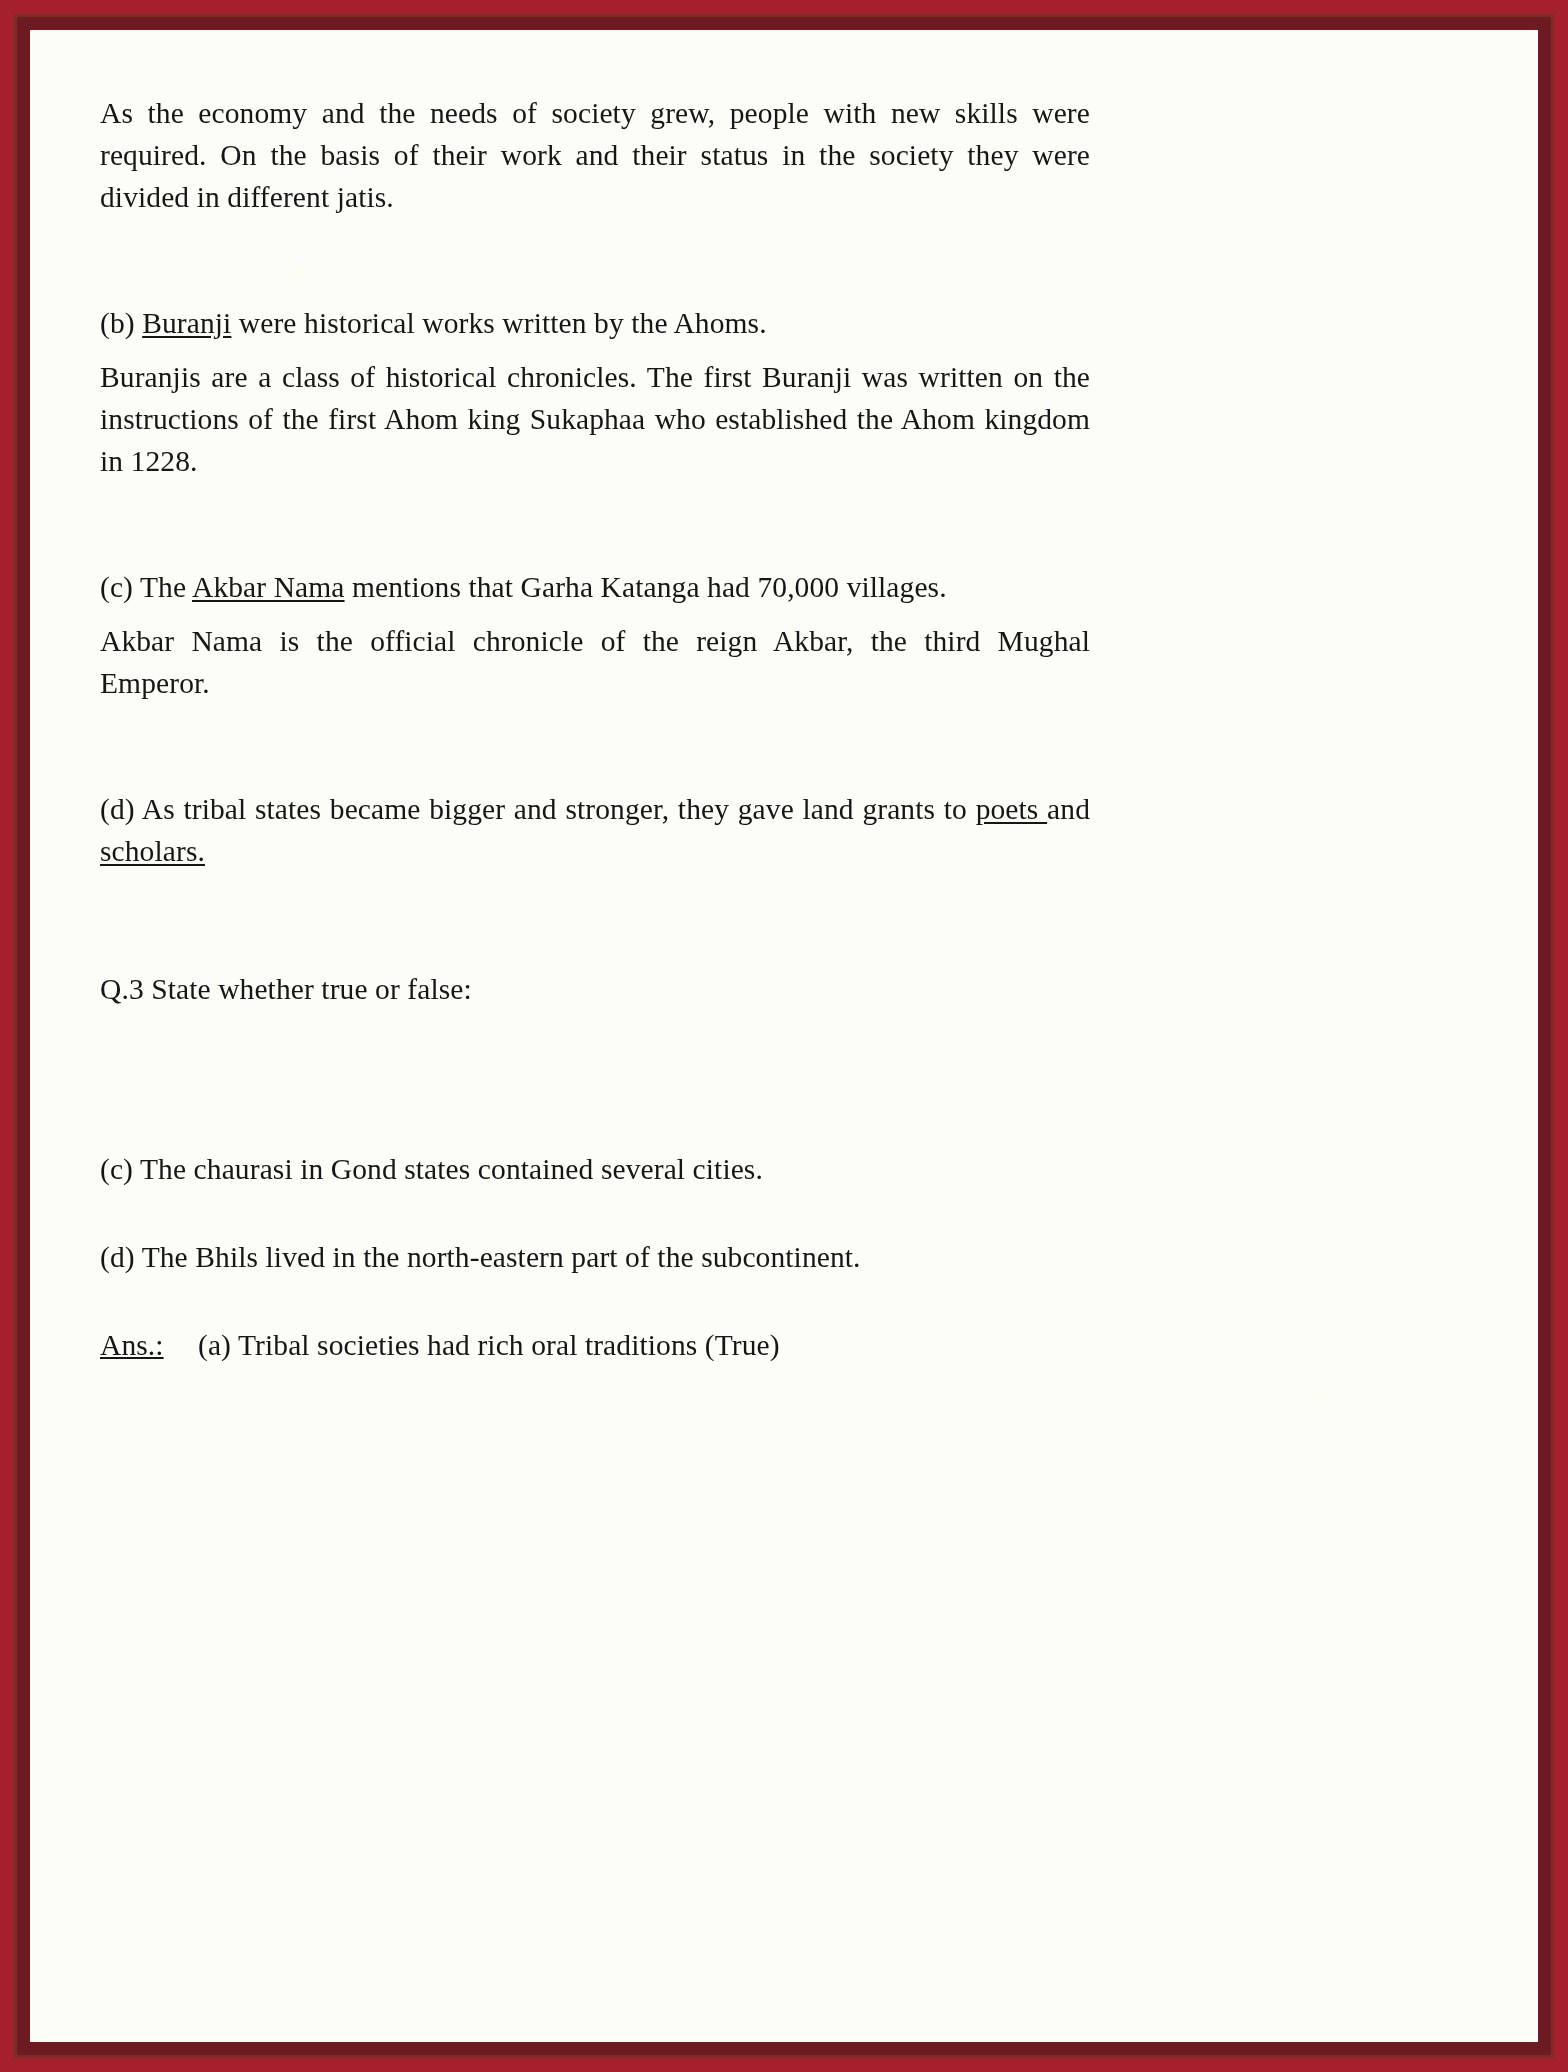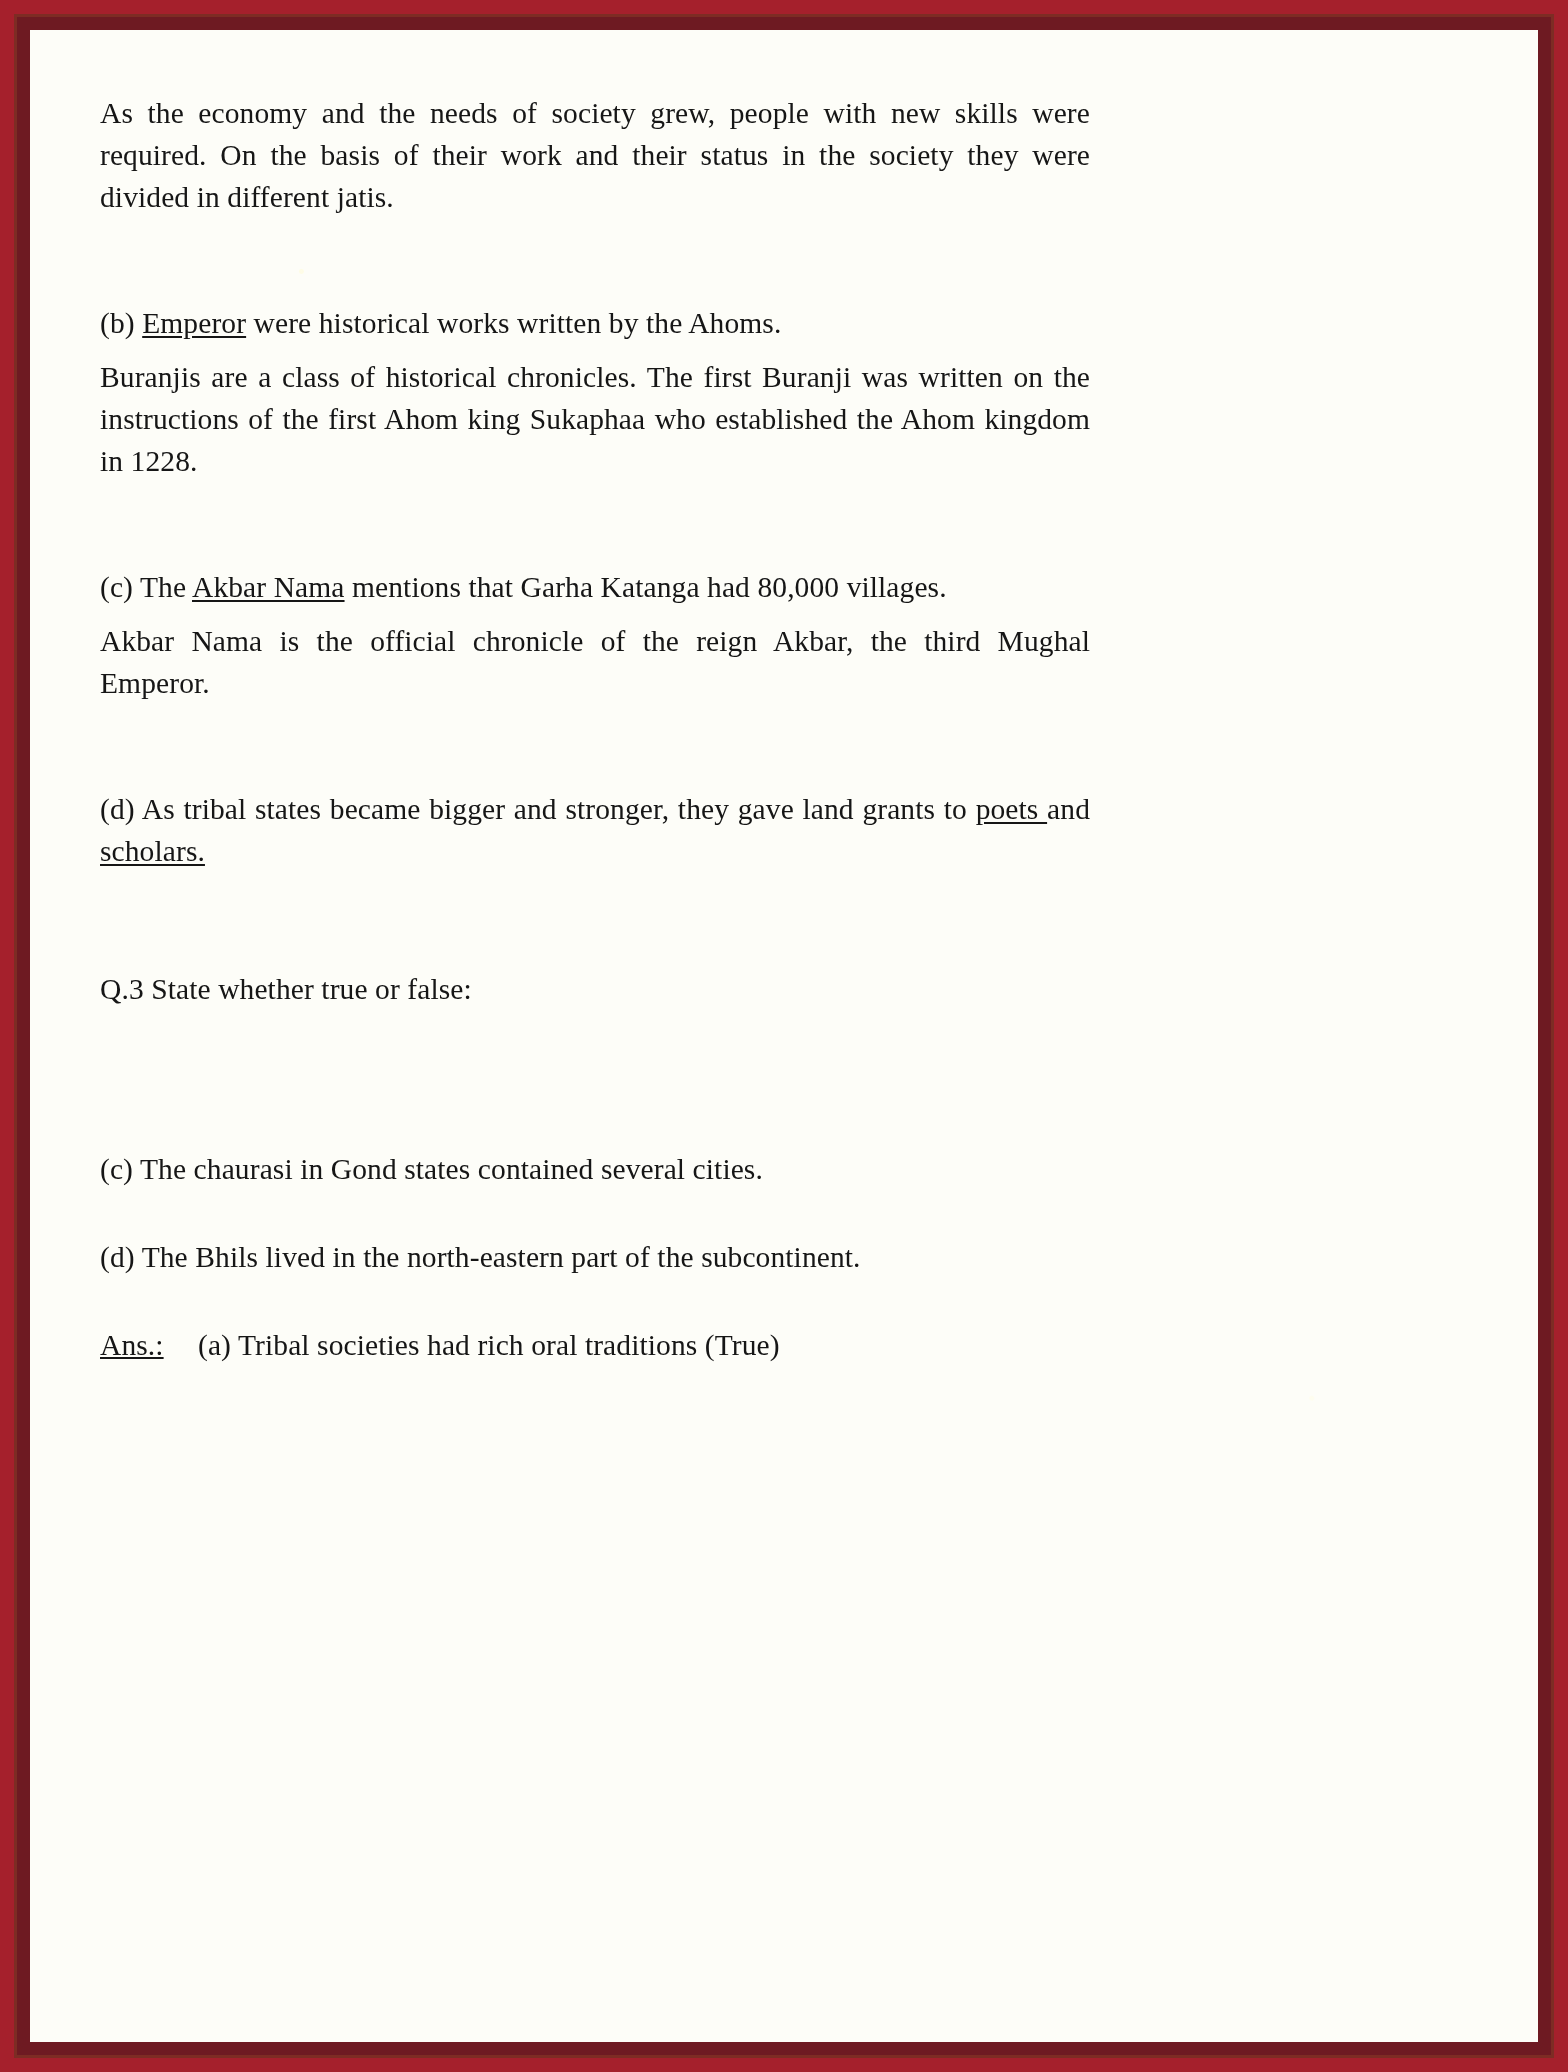--- a/index.html
+++ b/index.html
@@ -93,29 +93,29 @@
 <div class="page">
   <div class="frame-inner"></div>
 
   <div class="paper">
     <div class="content">
 
       <p class="para">As the economy and the needs of society grew, people with new skills were required. On the basis of their work and their status in the society they were divided in different jatis.</p>
 
       <div class="gap-lg"></div>
 
-      <p class="para last-left"><span>(b) </span><span class="u">Emperor</span><span> were historical works written by the Ahoms.</span></p>
+      <p class="para last-left"><span>(b) </span><span class="u">Buranji</span><span> were historical works written by the Ahoms.</span></p>
 
       <div class="gap-sm"></div>
 
       <p class="para">Buranjis are a class of historical chronicles. The first Buranji was written on the instructions of the first Ahom king Sukaphaa who established the Ahom kingdom in 1228.</p>
 
       <div class="gap-lg"></div>
 
-      <p class="para last-left"><span>(c) The </span><span class="u">Akbar Nama</span><span> mentions that Garha Katanga had 80,000 villages.</span></p>
+      <p class="para last-left"><span>(c) The </span><span class="u">Akbar Nama</span><span> mentions that Garha Katanga had 70,000 villages.</span></p>
 
       <div class="gap-sm"></div>
 
       <p class="para">Akbar Nama is the official chronicle of the reign Akbar, the third Mughal Emperor.</p>
 
       <div class="gap-lg"></div>
 
       <p class="para"><span>(d) As tribal states became bigger and stronger, they gave land grants to </span><span class="u">poets </span><span>and </span><span class="u">scholars.</span></p>
 
       <div class="gap-sm"></div>

